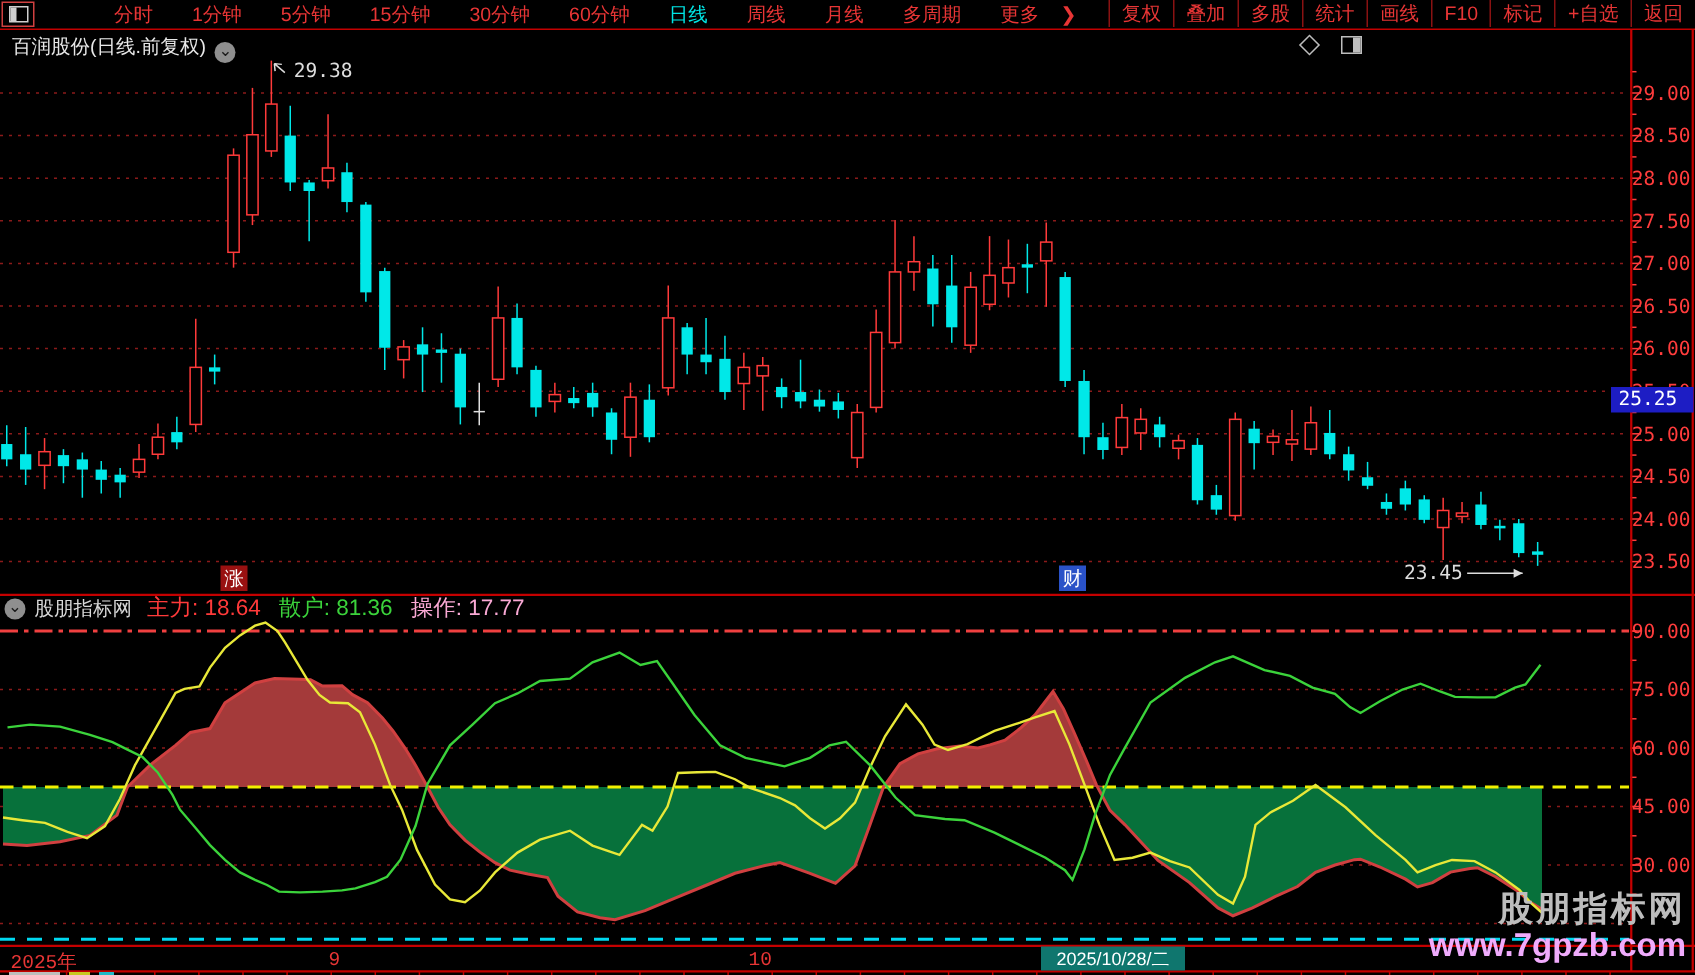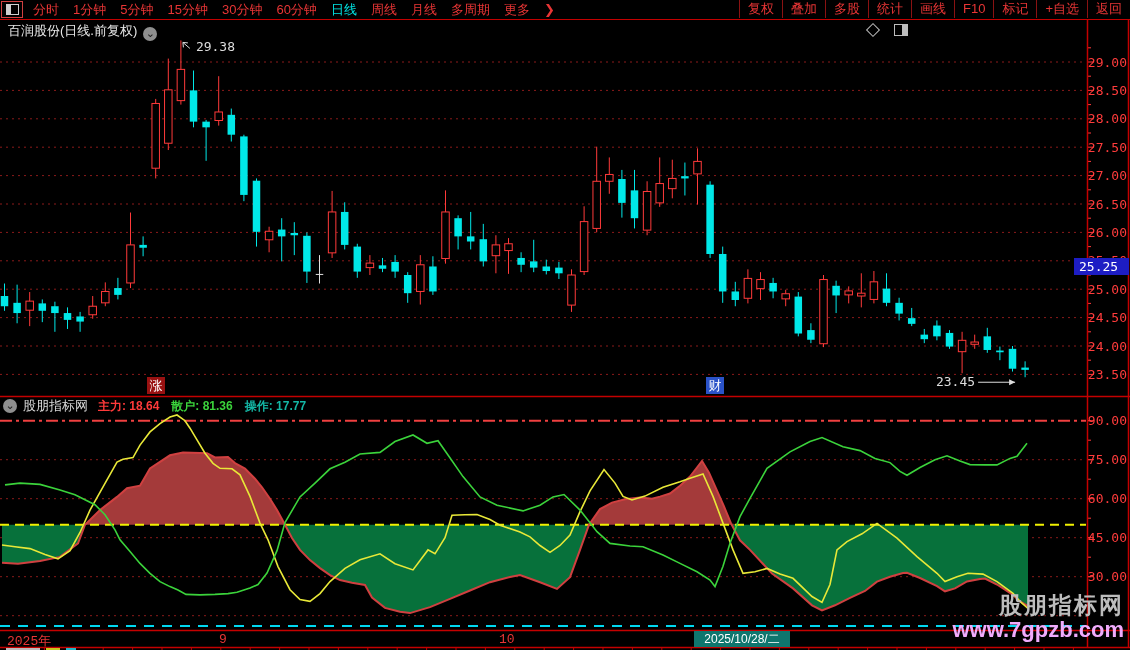--- a/index.html
+++ b/index.html
@@ -1,42 +1,42 @@
 <!DOCTYPE html>
 <html><head>
 <meta charset="utf-8">
 <style>
   html,body{margin:0;padding:0;background:#000;}
   #app{position:relative;width:1130px;height:650px;background:#000;overflow:hidden;
        font-family:"Liberation Sans","DejaVu Sans",sans-serif;}
   
   #menubar{position:absolute;left:0;top:0;width:1130px;height:19px;background:#000;
            border-bottom:1px solid #c40000;display:flex;align-items:center;z-index:30;}
-  #menu-left{display:flex;align-items:center;gap:0;}
+  #menu-left{display:flex;align-items:center;gap:12px;margin-left:43px;}
   .mi{color:#e83535;font-size:13px;padding:0 7px;white-space:nowrap;cursor:default;line-height:18px;}
   .mi.active{color:#00e5e5;}
   #layout-btn{width:20px;height:15px;border:1px solid #d04040;margin-left:1px;margin-right:3px;
               display:flex;align-items:center;justify-content:center;}
   #layout-btn .half{width:11px;height:9px;border:1px solid #cfcfcf;position:relative;}
   #layout-btn .half::after{content:"";position:absolute;left:0;top:0;width:4px;height:100%;background:#cfcfcf;}
   #menu-right{position:absolute;right:0;top:0;height:18px;display:flex;}
   .mri{color:#e83535;font-size:13px;line-height:18px;padding:0 8px;border-left:1px solid #8a1212;white-space:nowrap;}
   
   #titlebar{position:absolute;left:0;top:19px;width:970px;height:21px;z-index:25;}
   #main-title{position:absolute;left:8px;top:3px;color:#e8e8e8;font-size:13px;}
   .chev-badge{display:inline-block;width:14px;height:14px;border-radius:50%;background:#8f8f8f;
               color:#1a1a1a;font-size:11px;line-height:13px;text-align:center;vertical-align:-2px;margin-left:6px;}
   #title-icons{position:absolute;right:62px;top:5px;display:flex;gap:16px;align-items:center;}
   .diamond{width:8px;height:8px;border:1px solid #bdbdbd;transform:rotate(45deg);}
   .splitbox{width:12px;height:10px;border:1px solid #bdbdbd;position:relative;}
   .splitbox::after{content:"";position:absolute;right:0;top:0;width:5px;height:100%;background:#bdbdbd;}
   
   #ind-header{position:absolute;left:0;top:397px;height:17px;display:flex;align-items:center;z-index:20;}
   #ind-header .src{color:#d8d8d8;font-size:13px;margin-right:10px;}
-  #ind-header .fld{font-size:12px;margin-right:12px;white-space:nowrap;font-weight:bold;}
+  #ind-header .fld{font-size:15px;margin-right:12px;white-space:nowrap;}
   
   .badge{position:absolute;width:18px;height:17px;color:#fff;font-size:13px;line-height:17px;
          text-align:center;z-index:15;}
   #price-tag{position:absolute;left:1074px;top:258px;width:55px;height:17px;background:#1d1dc4;
              color:#fff;font-size:13px;line-height:17px;padding-left:5px;box-sizing:border-box;
              font-family:"DejaVu Sans Mono",monospace;z-index:15;}
   #date-strip{position:absolute;left:0;top:631px;width:1130px;height:17px;z-index:15;}
   .dlabel{position:absolute;top:1px;color:#e83535;font-size:13px;font-family:Liberation Mono, monospace;}
   #date-hl{position:absolute;left:694px;top:0px;width:96px;height:16px;background:#0f766e;color:#fff;
            font-size:12px;line-height:16px;text-align:center;z-index:16;}
@@ -385,21 +385,21 @@
       <path d="M189.9,48.416000000000054 L182.9,42.416000000000054 M182.9,42.416000000000054 l5,0.5 M182.9,42.416000000000054 l0.5,5" stroke="#dddddd" fill="none" stroke-width="1"></path>
       <text x="195.9" y="51.416000000000054" fill="#dddddd" font-size="13px">29.38</text>
       <text x="975.0999999999999" y="386.24" fill="#dddddd" font-size="13px" text-anchor="end">23.45</text>
       <line x1="978.0999999999999" y1="382.24" x2="1015.0999999999999" y2="382.24" stroke="#dddddd" stroke-width="1"></line>
       <path d="M1015.0999999999999,382.24 l-6,-3 l0,6 Z" fill="#dddddd"></path>
     </svg>
 
   <div id="ind-header">
     <span class="chev-badge" style="margin:0 6px 0 3px">⌄</span>
     <span class="src">股朋指标网</span>
-    <span id="ind-fields"><span class="fld" style="color: rgb(255, 58, 58);">主力: 18.64</span><span class="fld" style="color: rgb(59, 211, 59);">散户: 81.36</span><span class="fld" style="color: #14b8a6;">操作: 17.77</span></span>
+    <span id="ind-fields"><span class="fld" style="color: rgb(255, 58, 58);">主力: 18.64</span><span class="fld" style="color: rgb(59, 211, 59);">散户: 81.36</span><span class="fld" style="color: #f9a8d4;">操作: 17.77</span></span>
   </div>
 
   <div id="price-tag">25.25</div>
   <div id="badge-zhang" class="badge" style="left: 147px; top: 377px; background: rgb(153, 17, 17);">涨</div>
   <div id="badge-cai" class="badge" style="left: 706px; top: 377px; background: rgb(42, 82, 200);">财</div>
 
   <div id="date-strip">
     <div id="date-labels">
         <div class="dlabel" style="left: 7px;">2025年</div>
         <div class="dlabel" style="left: 219px;">9</div>

